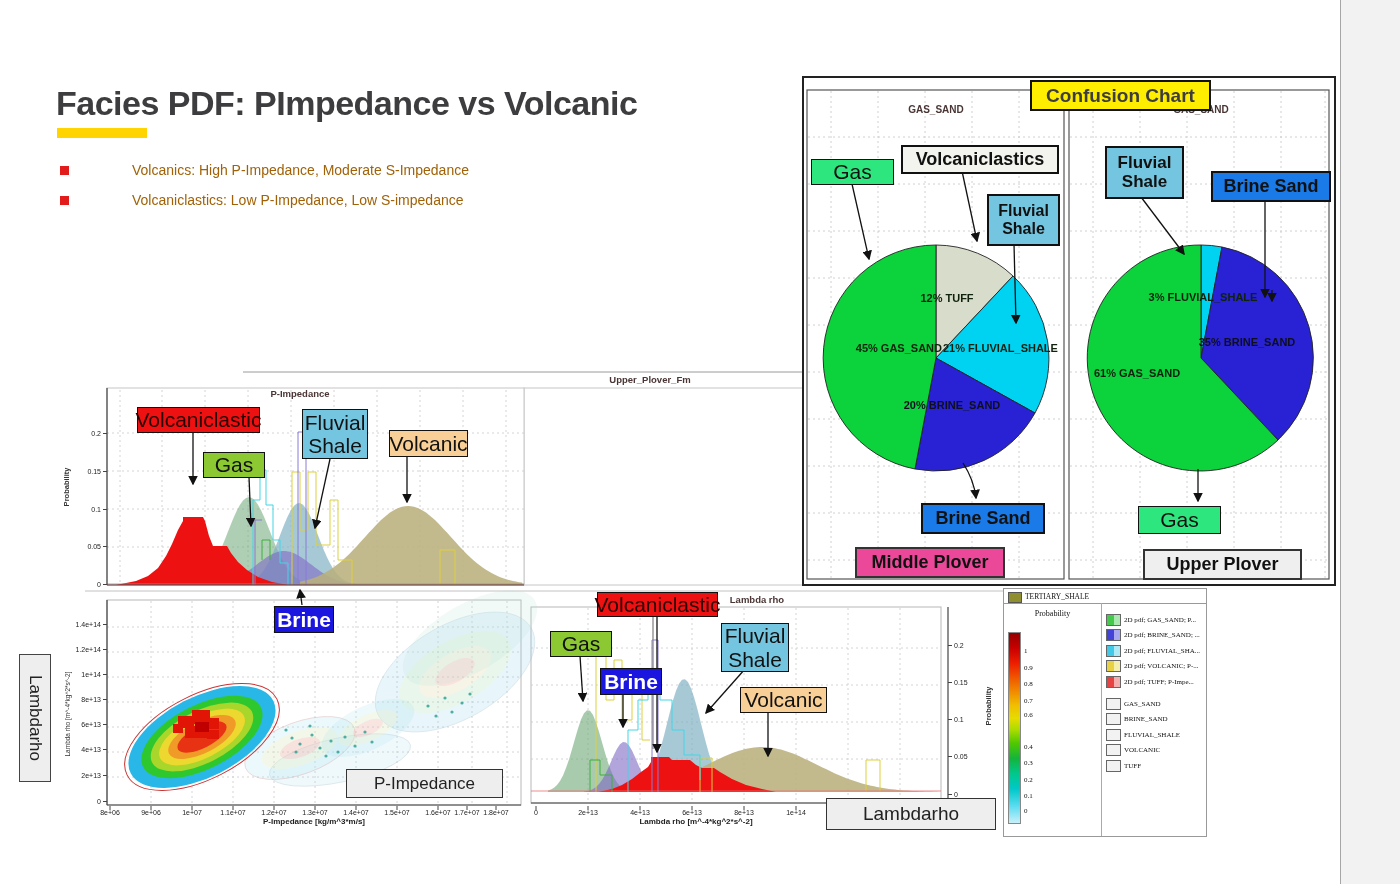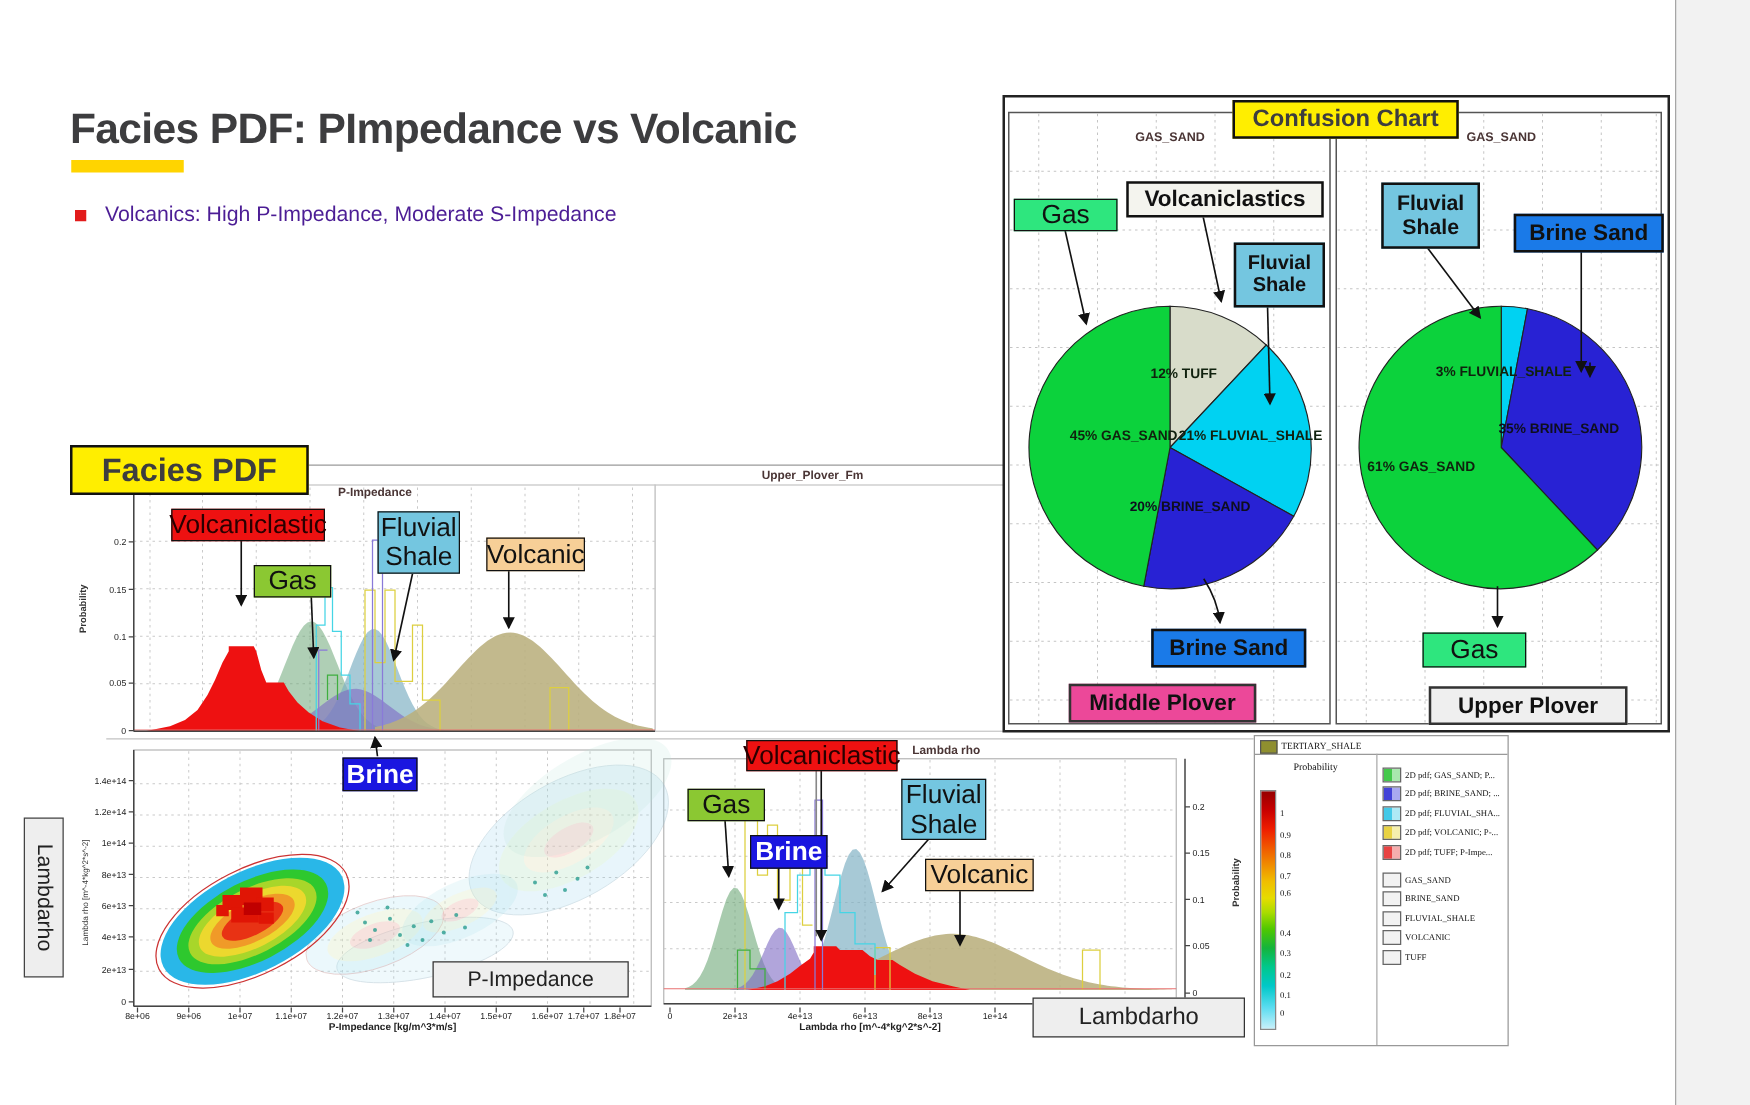--- a/index.html
+++ b/index.html
@@ -5,21 +5,21 @@
   html,body{margin:0;padding:0;background:#fff;}
   body{font-family:"Liberation Sans",sans-serif;}
   #slide{position:relative;width:1400px;height:884px;background:#fff;overflow:hidden;}
   .abs{position:absolute;}
   #gfx{position:absolute;left:0;top:0;z-index:1;}
   .ovl{z-index:2;}
   svg text{font-family:"Liberation Sans",sans-serif;}
   #page-title{left:56px;top:84px;font-size:34px;font-weight:bold;color:#3d3d3f;letter-spacing:-0.5px;}
   #title-bar{left:57px;top:128px;width:90px;height:10px;}
   #bullets{left:60px;top:162px;width:720px;list-style:none;margin:0;padding:0;}
-  #bullets li{display:flex;align-items:center;margin-bottom:14px;font-size:17px;color:#4c1d95;}
+  #bullets li{display:flex;align-items:center;margin-bottom:14px;font-size:14px;color:#a16207;gap:48px;}
   .bsq{width:9px;height:9px;margin-right:15px;flex:0 0 9px;}
   .badge{display:flex;align-items:center;justify-content:center;font-weight:bold;color:#3d3d3f;border:2px solid #111;}
   .callout{display:flex;align-items:center;justify-content:center;text-align:center;font-size:21px;line-height:1.1;color:#111;border:1.5px solid #111;}
   .callout.bold{font-weight:bold;}
   .graybox{display:flex;align-items:center;justify-content:center;background:#eee;border:1px solid #333;color:#222;}
   #legend-panel{left:1003px;top:588px;width:202px;height:247px;background:#fff;border:1px solid #999;z-index:2;font-size:7px;color:#111;font-family:Liberation Serif, serif;}
   #legend-header{position:absolute;left:0;top:0;width:100%;height:14px;border-bottom:1px solid #999;}
   #legend-header .sw{position:absolute;left:4px;top:3px;width:12px;height:9px;border:1px solid #555;}
   #legend-header span{position:absolute;left:21px;top:3px;font-size:7.5px;}
   #legend-vdiv{position:absolute;left:97px;top:14px;bottom:0;border-left:1px solid #aaa;}
@@ -380,24 +380,27 @@
   </svg>
 
   <div class="abs ovl" id="page-title">Facies PDF: PImpedance vs Volcanic</div>
   <div class="abs ovl" id="title-bar" style="background: rgb(255, 212, 0);"></div>
 
   <ul class="abs ovl" id="bullets">
     <li>
         <span class="bsq" style="background: rgb(226, 27, 27);"></span>
         <span>Volcanics: High P-Impedance, Moderate S-Impedance</span>
       </li>
+    <li>
+        <span class="bsq" style="background: rgb(226, 27, 27);"></span>
+        <span>Volcaniclastics: Low P-Impedance, Low S-impedance</span>
+      </li>
   </ul>
 
-  <div class="abs ovl badge" style="left: 56px; top: 356px; width: 187px; height: 36px; font-size: 26px; background: rgb(255, 238, 0);">Facies PDF</div>
-  <div class="abs ovl badge" style="left: 986px; top: 80px; width: 177px; height: 27px; font-size: 19px; background: rgb(255, 238, 0);">Confusion Chart</div>
+  <div class="abs ovl badge" style="left: 1030px; top: 80px; width: 177px; height: 27px; font-size: 19px; background: rgb(255, 238, 0);">Confusion Chart</div>
 
   <div class="abs ovl graybox" style="left:19px;top:654px;width:30px;height:126px;border:1.5px solid #444;">
     <span style="transform:rotate(90deg);white-space:nowrap;font-size:17px;">Lambdarho</span>
   </div>
 
   <div class="abs ovl callout" style="left:137px;top:407px;width:121px;height:24px;background:#ee1111;color:#2a0000;">Volcaniclastic</div>
   <div class="abs ovl callout" style="left:203px;top:452px;width:60px;height:24px;background:#8bc832;">Gas</div>
   <div class="abs ovl callout" style="left:302px;top:409px;width:64px;height:48px;background:#74c6e0;">Fluvial Shale</div>
   <div class="abs ovl callout" style="left:389px;top:430px;width:77px;height:25px;background:#f7cf97;">Volcanic</div>
   <div class="abs ovl callout bold" style="left:274px;top:606px;width:58px;height:25px;background:#1a16e0;color:#fff;">Brine</div>

